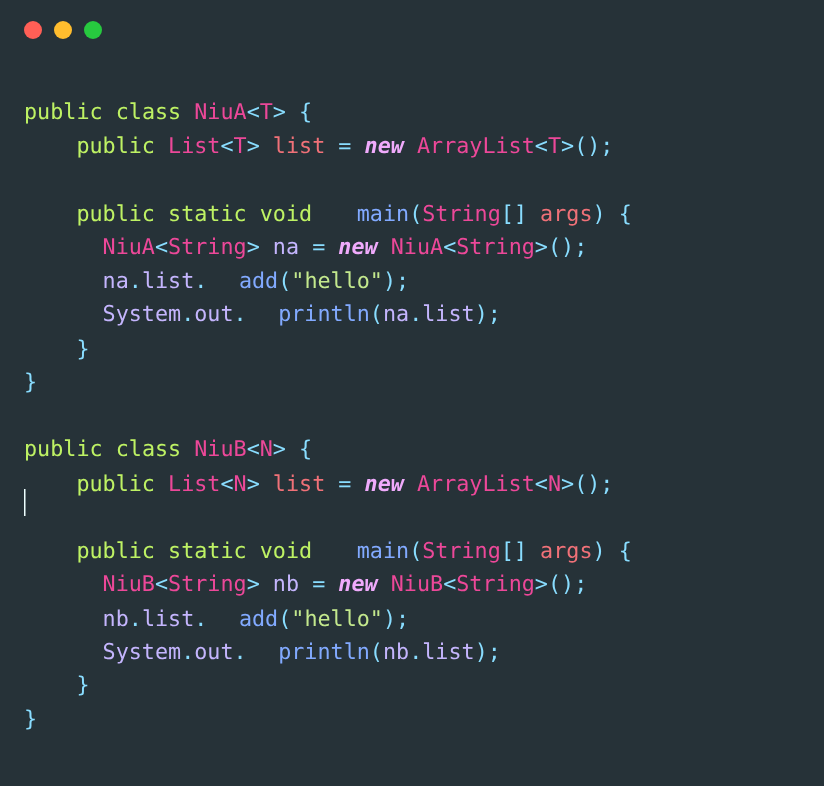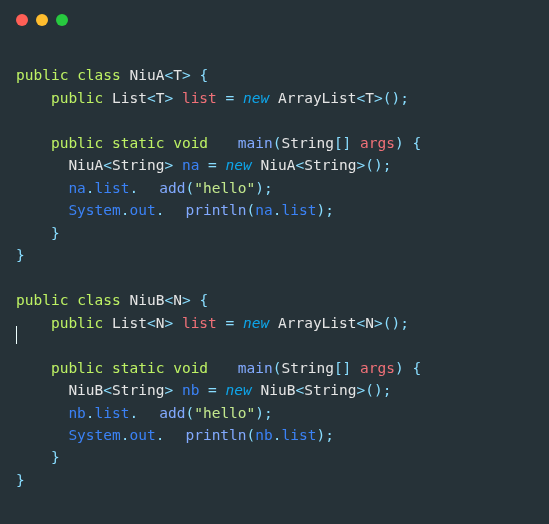--- a/index.html
+++ b/index.html
@@ -25,28 +25,28 @@
     }
     .dot-red { background: #ff5f56; }
     .dot-yellow { background: #ffbd2e; }
     .dot-green { background: #27c93f; }
     .code-area {
       padding: 6px 16px;
       white-space: pre;
       position: relative;
     }
     .kw { color: #bef264; }
-    .type { color: #e5e5e5; }
+    .type { color: #ec4899; }
     .fn { color: #82aaff; padding-left: 21px; }
     .str { color: #c3e88d; }
     .var { color: #f07178; }
     .op { color: #89ddff; }
     .punc { color: #89ddff; }
-    .plain { color: #3b82f6; }
-    .kwnew { color: #0ea5e9; font-style: italic; }
+    .plain { color: #c4b5fd; }
+    .kwnew { color: #f0abfc; font-style: italic; font-weight: bold; }
     .cursor {
       position: absolute;
       width: 1px;
       height: 18px;
       background: #eeffff;
     }
   </style>
 </head>
 <body>
 

